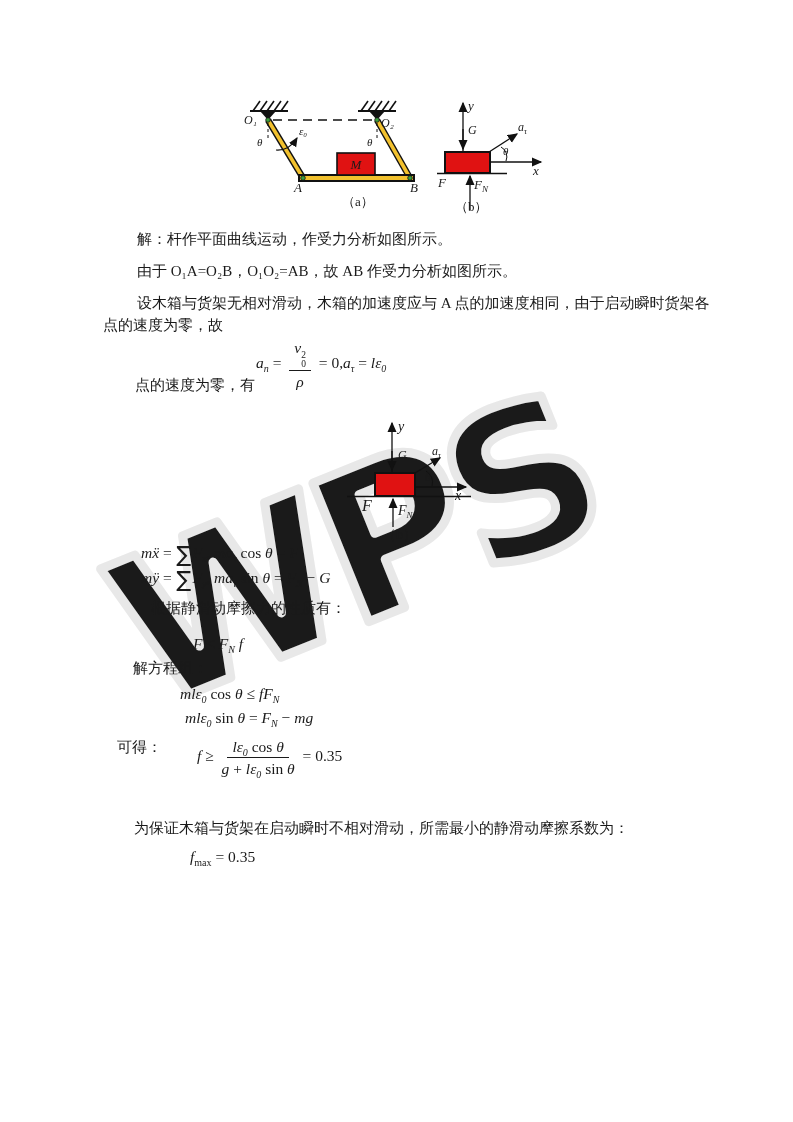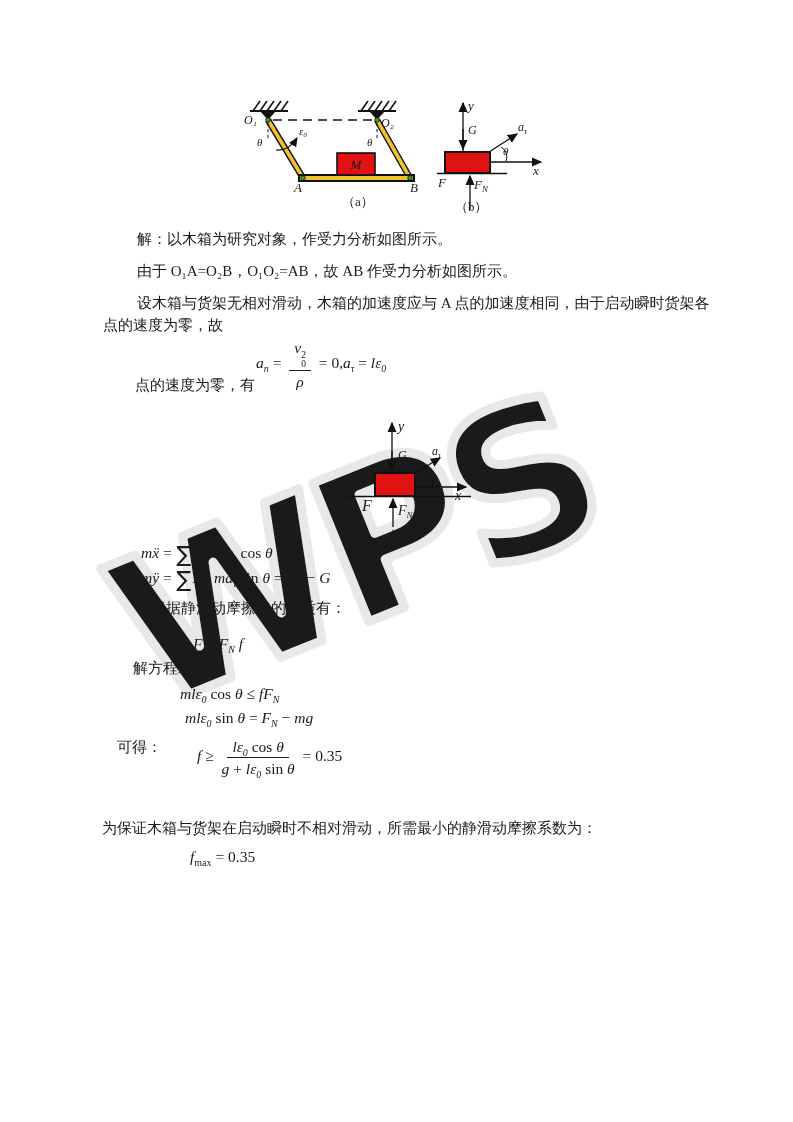--- a/index.html
+++ b/index.html
@@ -104,21 +104,21 @@
     <line x1="250" y1="69" x2="301" y2="69" stroke="#111" stroke-width="1.3" marker-end="url(#ah)"></line>
     <text x="293" y="82" font-size="13" font-style="italic" class="figlab">x</text>
     <line x1="197" y1="80.5" x2="267" y2="80.5" stroke="#111" stroke-width="1.4"></line>
     <text x="198" y="94" font-size="13" font-style="italic" class="figlab">F</text>
     <line x1="230" y1="117" x2="230" y2="83" stroke="#111" stroke-width="1.3" marker-end="url(#ah)"></line>
     <text x="234" y="96" font-size="13" font-style="italic" class="figlab"><tspan>F</tspan><tspan font-size="9" dy="3">N</tspan></text>
     <text x="215" y="118" font-size="13" class="figlab">（b）</text>
   </g>
 </svg>
 
-<div class="par" style="left:137px;top:229px">解：以木箱为研究对象，作受力分析如图所示。</div>
+<div class="par" style="left:137px;top:229px">解：杆作平面曲线运动，作受力分析如图所示。</div>
 <div class="par" style="left:137px;top:261px">由于 O₁A=O₂B，O₁O₂=AB，故 AB 作受力分析如图所示。</div>
 <div class="par" style="left:137px;top:293px">设木箱与货架无相对滑动，木箱的加速度应与 A 点的加速度相同，由于启动瞬时货架各</div>
 <div class="par" style="left:103px;top:315px">点的速度为零，故</div>
 
 <div class="eq" style="left:256px;top:338px"><span class="it">a</span><sub class="it">n</sub><span> = </span><span class="frac">
       <span class="num"><span class="it">v</span><span class="ss">
           <span>2</span>
           <span>0</span>
         </span></span>
       <span class="den"><span class="it">ρ</span></span>
@@ -163,15 +163,15 @@
 <div class="eq" style="left:185px;top:709px"><span class="it">mlε</span><sub class="it">0</sub><span> sin </span><span class="it">θ</span><span> = </span><span class="it">F</span><sub class="it">N</sub><span> − </span><span class="it">mg</span></div>
 
 <div class="par row" style="left:117px;top:737px;z-index:2">
   <span>可得：</span>
   <span class="eq" style="position:static;margin-left:35px"><span class="it">f</span><span> ≥ </span><span class="frac">
         <span class="num"><span class="it">lε</span><sub class="it">0</sub><span> cos </span><span class="it">θ</span></span>
         <span class="den"><span class="it">g</span><span> + </span><span class="it">lε</span><sub class="it">0</sub><span> sin </span><span class="it">θ</span></span>
       </span><span> = 0.35</span></span>
 </div>
 
-<div class="par" style="left:102px;top:818px">为保证木箱与货架在启动瞬时不相对滑动，所需最小的静滑动摩擦系数为：</div>
+<div class="par" style="left:134px;top:818px">为保证木箱与货架在启动瞬时不相对滑动，所需最小的静滑动摩擦系数为：</div>
 
 <div class="eq" style="left:190px;top:848px"><span class="it">f</span><sub>max</sub><span> = 0.35</span></div>
 
 </body></html>

